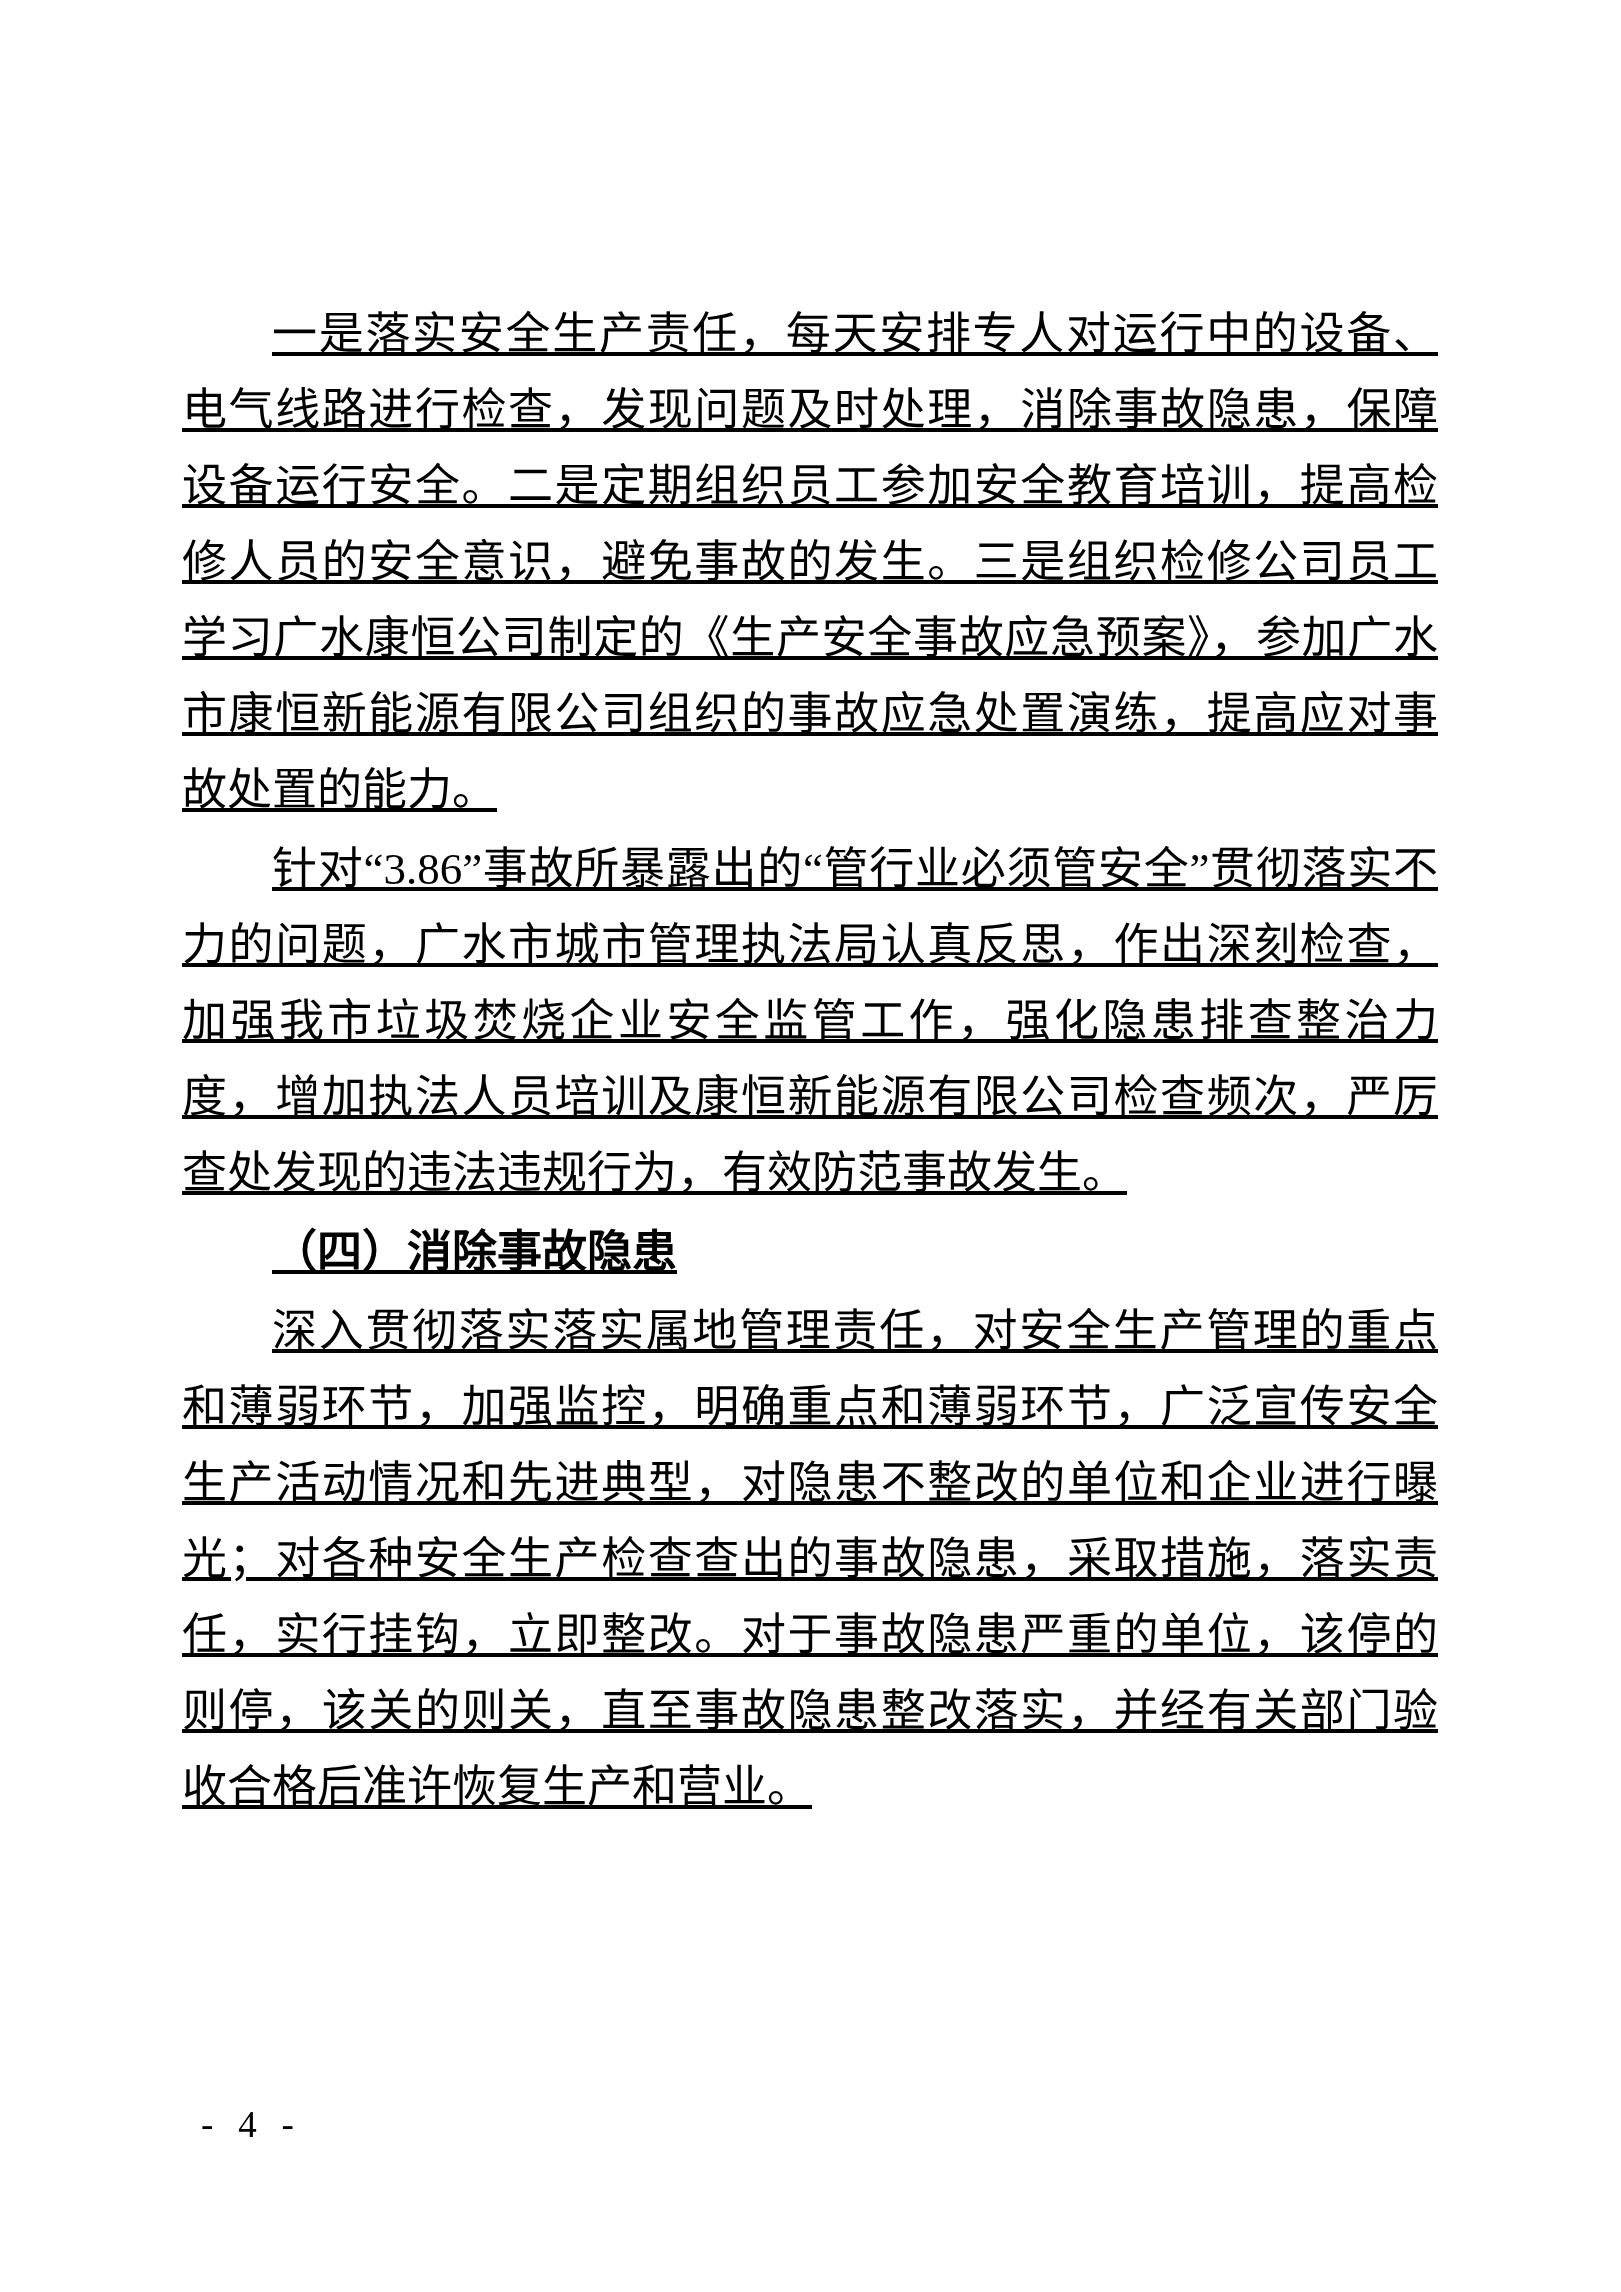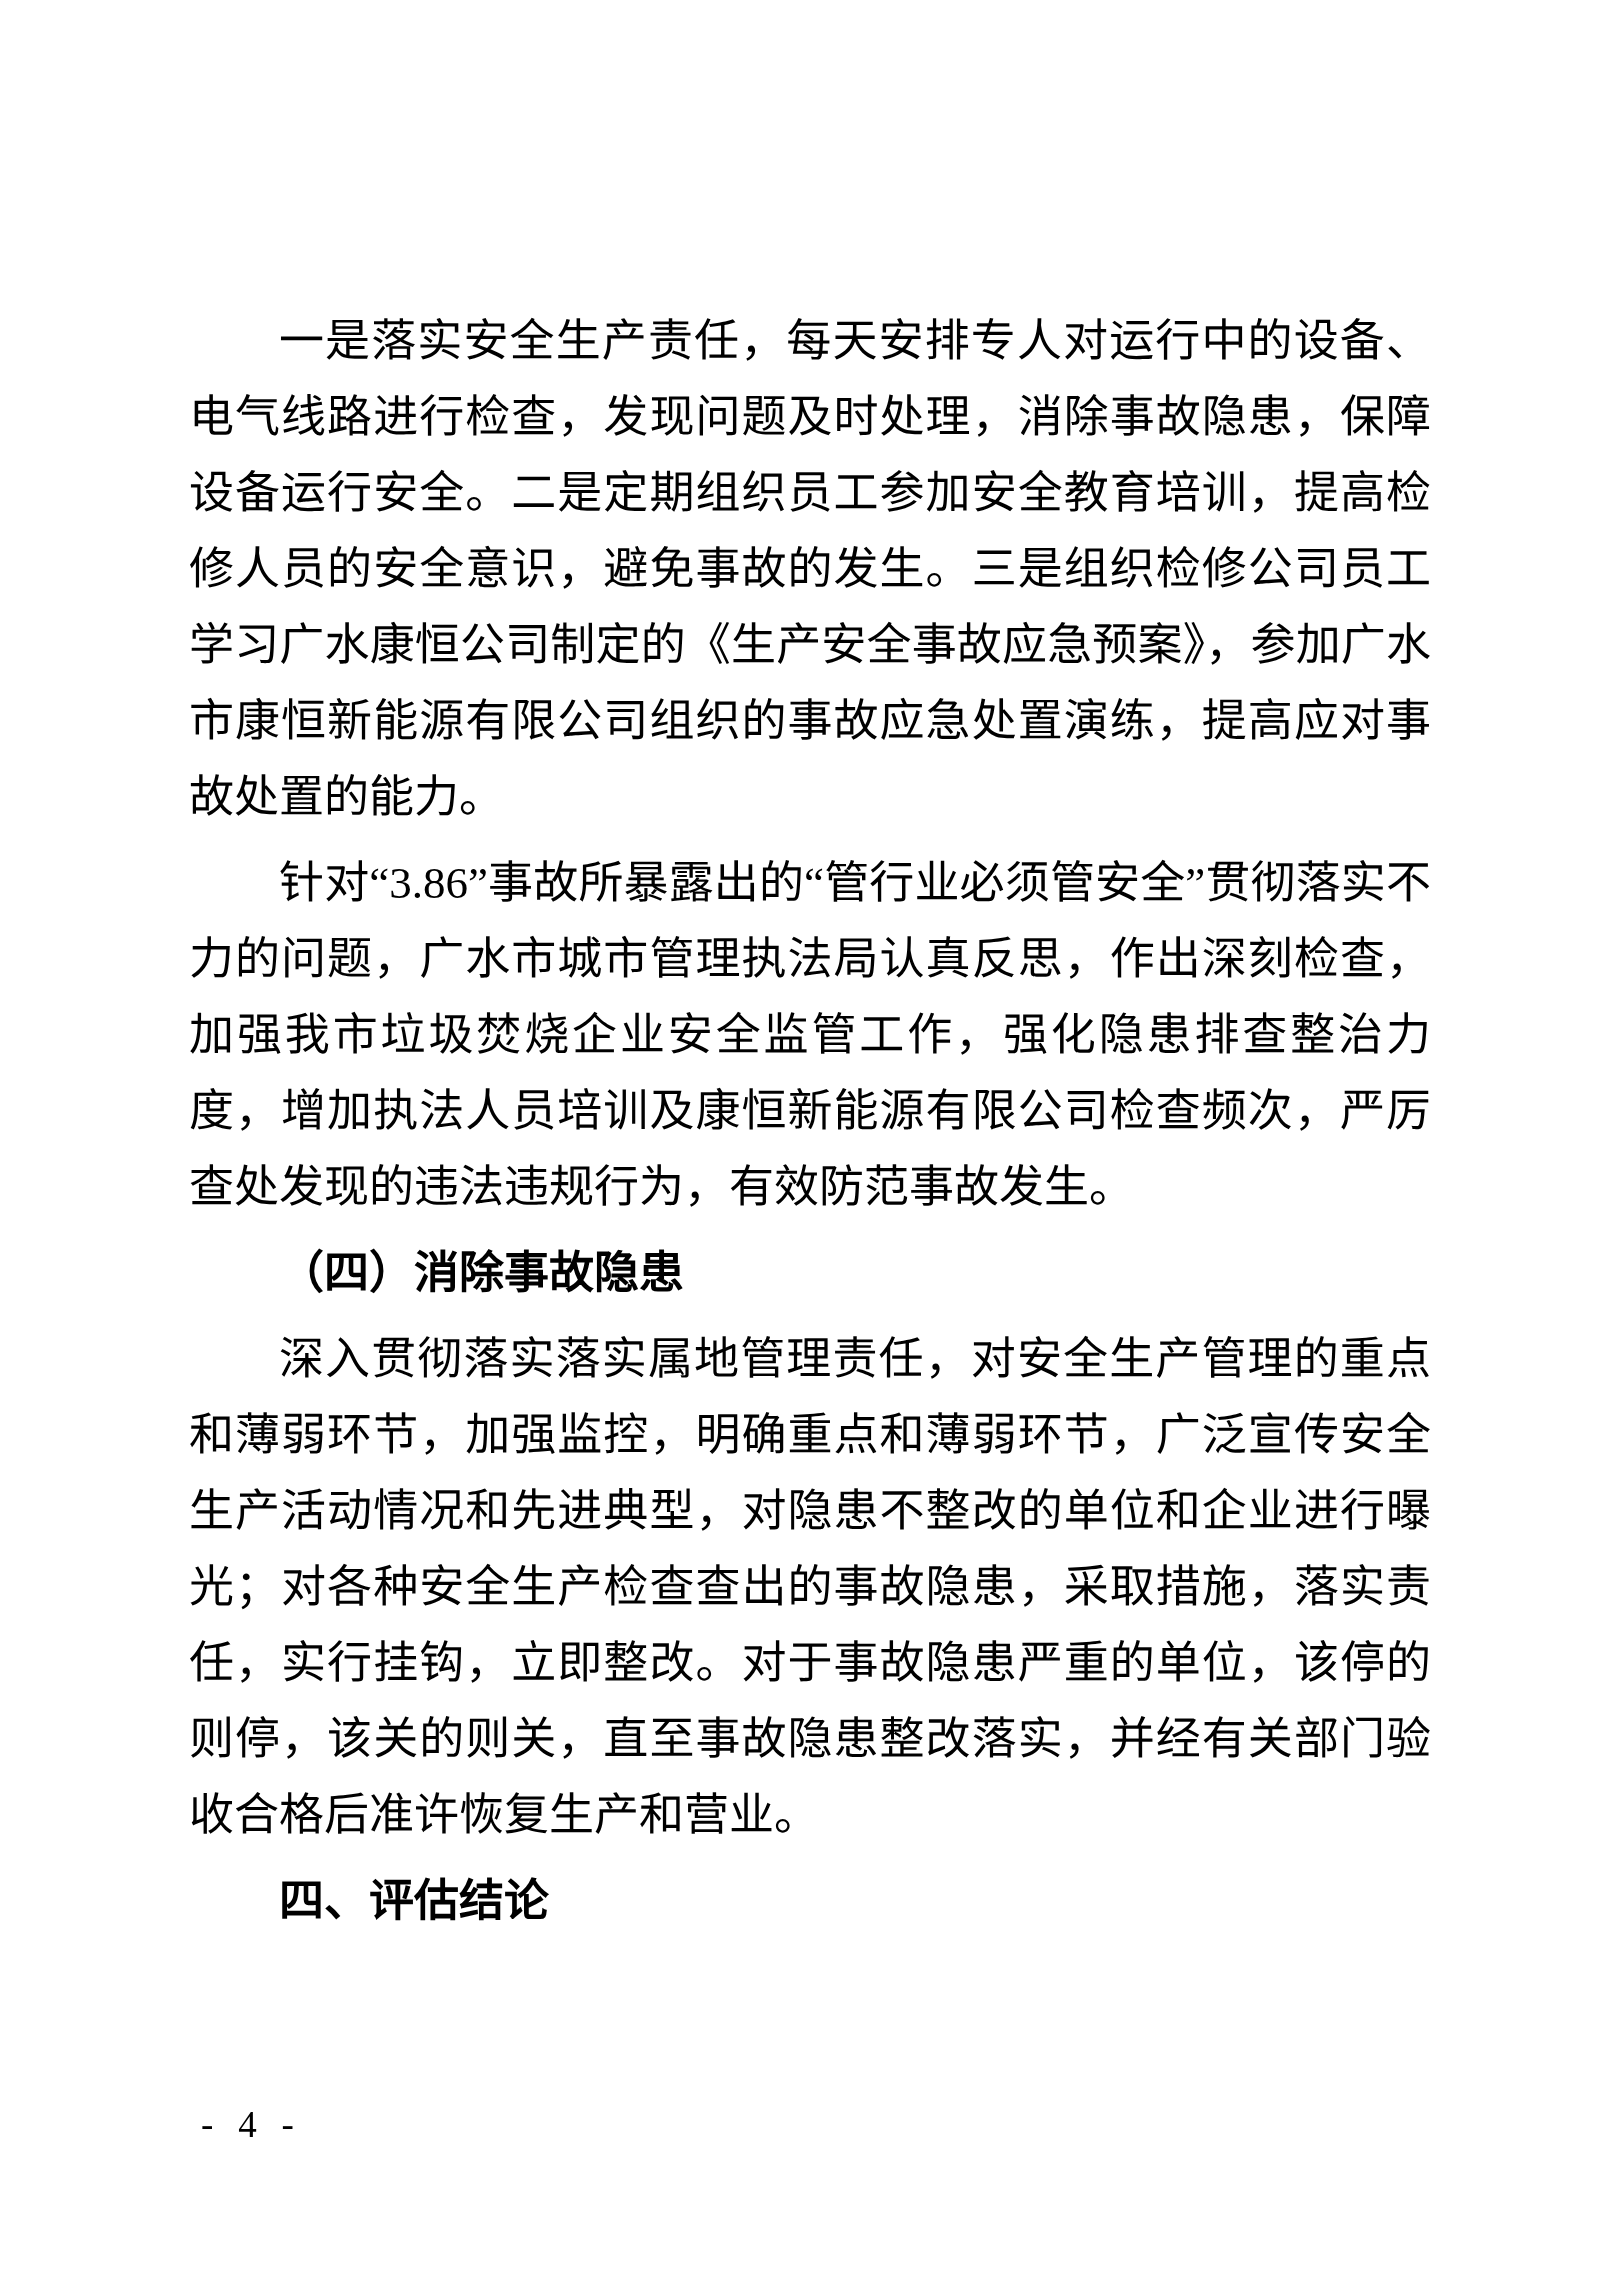--- a/index.html
+++ b/index.html
@@ -22,22 +22,23 @@
     top: 293px;
     width: 1262px;
     font-size: 45px;
     line-height: 76px;
     text-align: justify;
     text-justify: inter-character;
   }
   .text-block p,
   .text-block h2,
   .text-block h3 {
-    margin: 10px;
+    margin: 3px;
     padding: 0;
+    text-decoration: underline;
   }
   .body-para {
     text-indent: 2em;
     font-weight: normal;
   }
   .heading-kai {
     text-indent: 2em;
     font-size: 45px;
     font-weight: bold;
     font-family: "Liberation Serif", "DejaVu Serif", serif;
@@ -61,17 +62,16 @@
 </style>
 </head>
 <body>
 
 <div class="page">
   <main class="text-block">
     <p class="body-para">一是落实安全生产责任，每天安排专人对运行中的设备、电气线路进行检查，发现问题及时处理，消除事故隐患，保障设备运行安全。二是定期组织员工参加安全教育培训，提高检修人员的安全意识，避免事故的发生。三是组织检修公司员工学习广水康恒公司制定的《生产安全事故应急预案》，参加广水市康恒新能源有限公司组织的事故应急处置演练，提高应对事故处置的能力。</p>
     <p class="body-para">针对“3.86”事故所暴露出的“管行业必须管安全”贯彻落实不力的问题，广水市城市管理执法局认真反思，作出深刻检查，加强我市垃圾焚烧企业安全监管工作，强化隐患排查整治力度，增加执法人员培训及康恒新能源有限公司检查频次，严厉查处发现的违法违规行为，有效防范事故发生。</p>
     <h3 class="heading-kai">（四）消除事故隐患</h3>
     <p class="body-para">深入贯彻落实落实属地管理责任，对安全生产管理的重点和薄弱环节，加强监控，明确重点和薄弱环节，广泛宣传安全生产活动情况和先进典型，对隐患不整改的单位和企业进行曝光；对各种安全生产检查查出的事故隐患，采取措施，落实责任，实行挂钩，立即整改。对于事故隐患严重的单位，该停的则停，该关的则关，直至事故隐患整改落实，并经有关部门验收合格后准许恢复生产和营业。</p>
-    <h2 class="heading-hei">四、评估结论</h2>
   </main>
   <div class="page-number">- 4 -</div>
 </div>
 
 
 </body></html>

